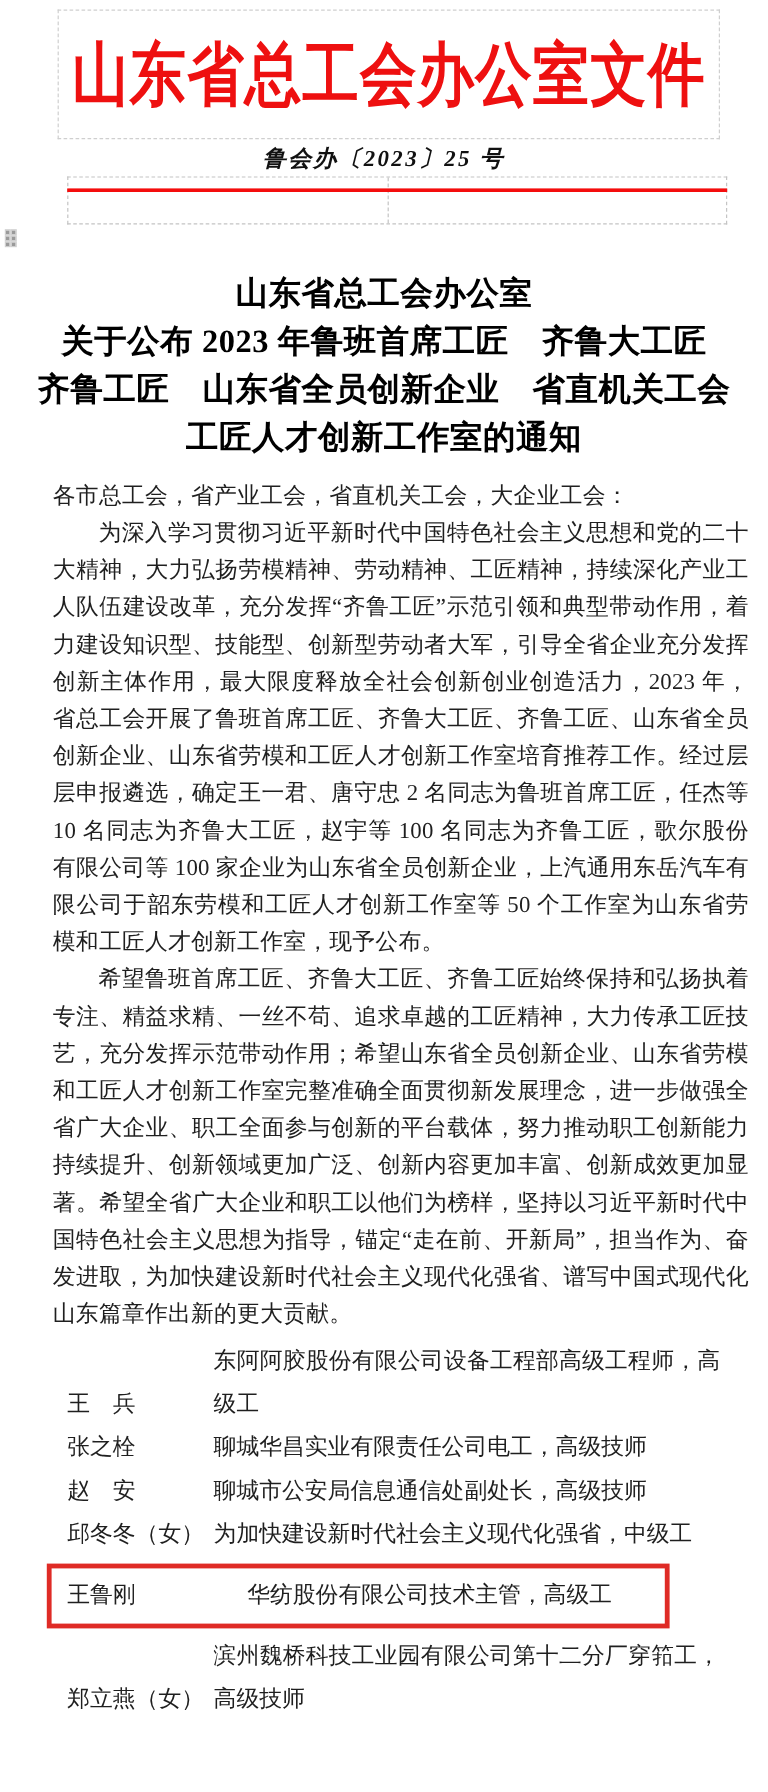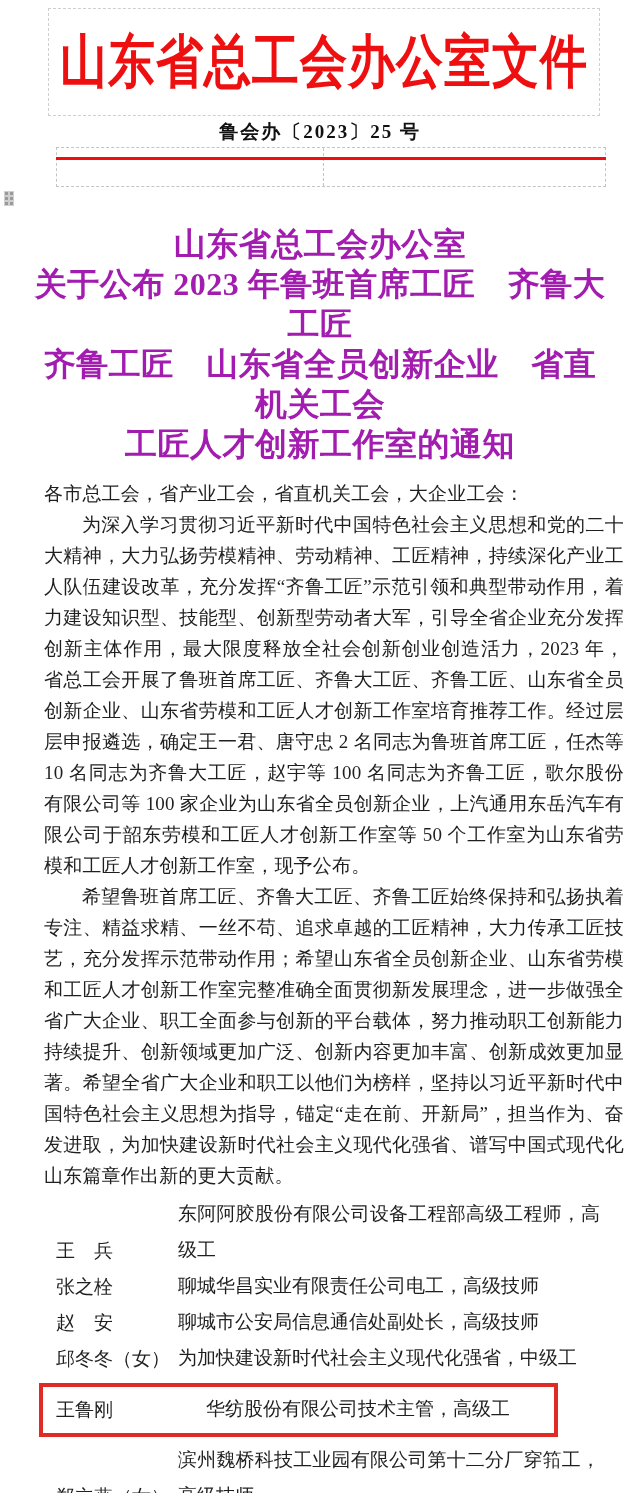--- a/index.html
+++ b/index.html
@@ -22,21 +22,21 @@
   .banner-text{
     color:var(--banner-red,#ee1010);
     font-size:47px;font-weight:900;white-space:nowrap;
     letter-spacing:1px;
     transform:scaleY(1.22);
   }
   
   .doc-number{
     position:absolute;left:0;top:119px;width:100%;
     text-align:center;font-size:19px;font-weight:bold;
-    letter-spacing:2px;color:#111;
+    letter-spacing:2px;color:#111;font-style:italic;
   }
   
   .header-table{
     position:absolute;left:56px;top:147px;width:548px;height:38px;
     border:1px dashed #c4c4c4;display:flex;background:#fff;
   }
   .header-table .cell{height:100%;}
   .header-table .cell.left{width:266px;border-right:1px dashed #c4c4c4;}
   .header-table .cell.right{flex:1;}
   .red-rule{
@@ -47,22 +47,22 @@
   .grip{
     position:absolute;left:5px;top:192px;
     display:grid;grid-template-columns:repeat(2,3px);grid-auto-rows:3px;gap:2px;
     cursor:grab;
   }
   .grip span{background:#9a9a9a;outline:1px solid #cfcfcf;}
   
   .flow{position:relative;}
   .spacer{height:224px;}
   .title{
-    margin:0 30px;font-size:32px;font-weight:bold;line-height:40px;
-    text-align:center;color:#a21caf;letter-spacing:0.5px;
+    margin:0 30px;font-size:27px;font-weight:bold;line-height:40px;
+    text-align:center;color:#000000;letter-spacing:0.5px;
   }
   .title .tl{display:block;}
   .body{
     margin:14px 16px 0 44px;
     font-size:19px;line-height:31px;letter-spacing:0.2px;
     text-align:justify;color:#1f1f1f;
   }
   .body p{margin:0;}
   .body p.para{text-indent:2em;}
   

